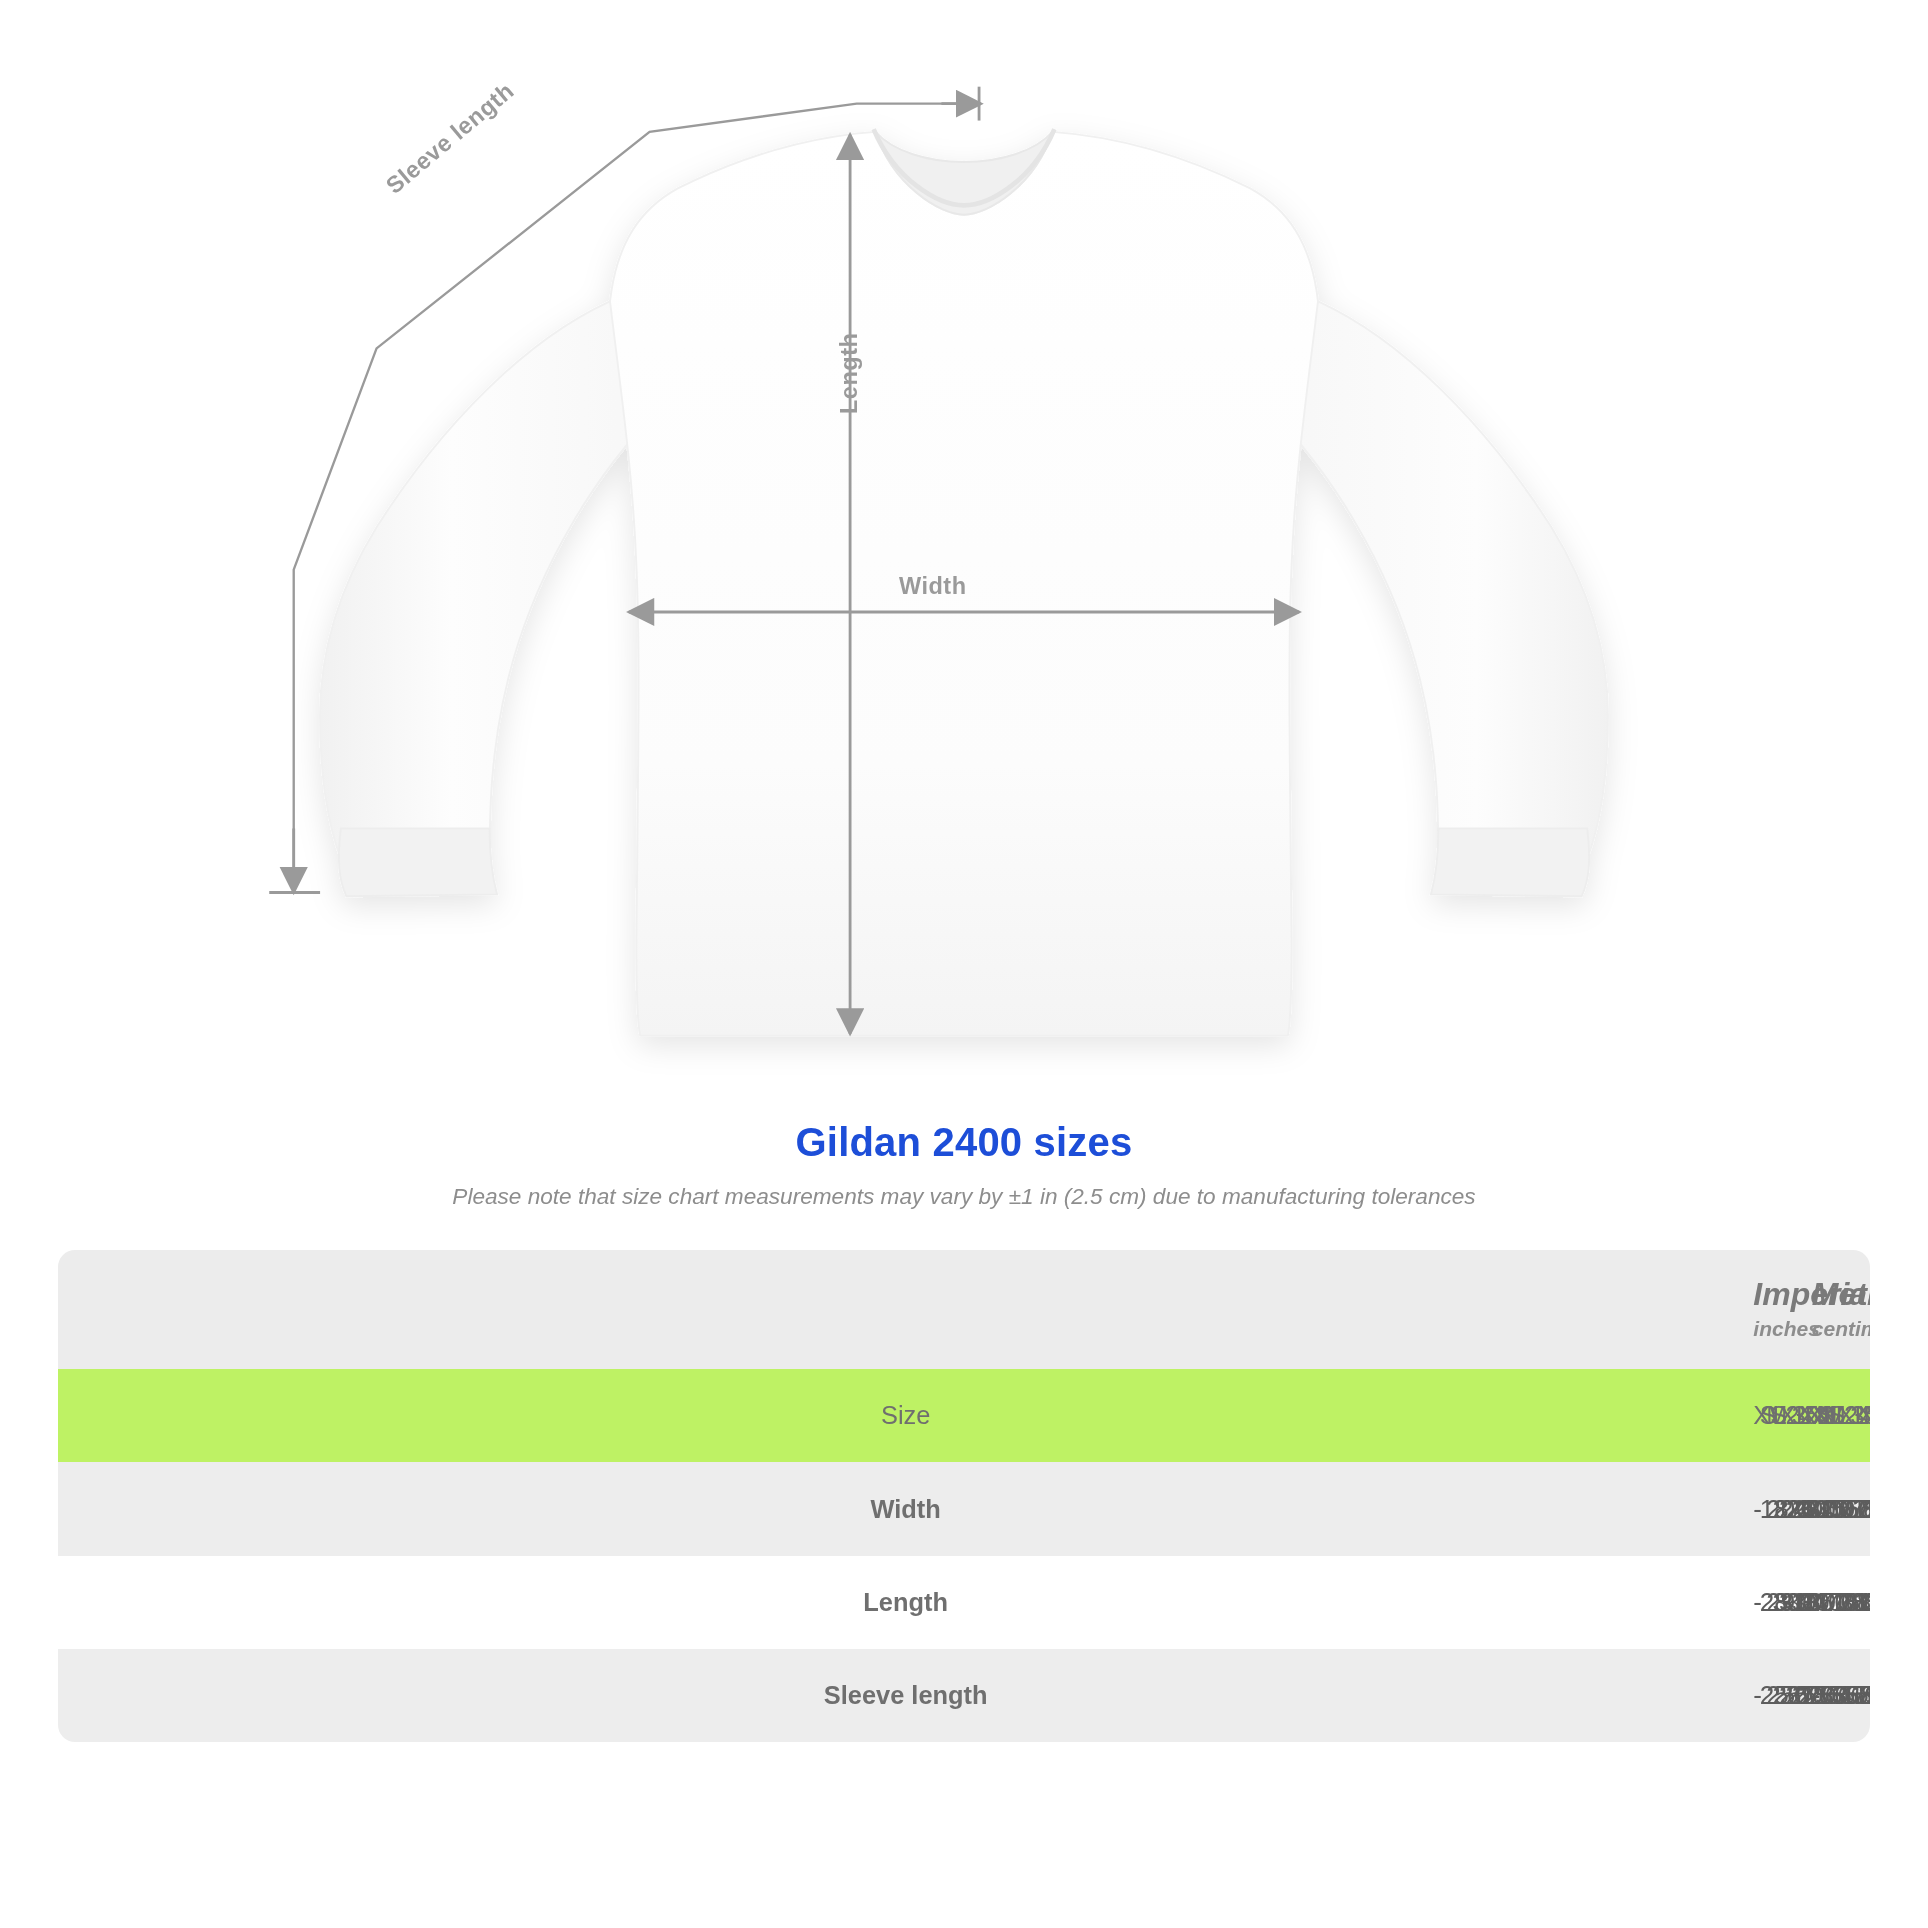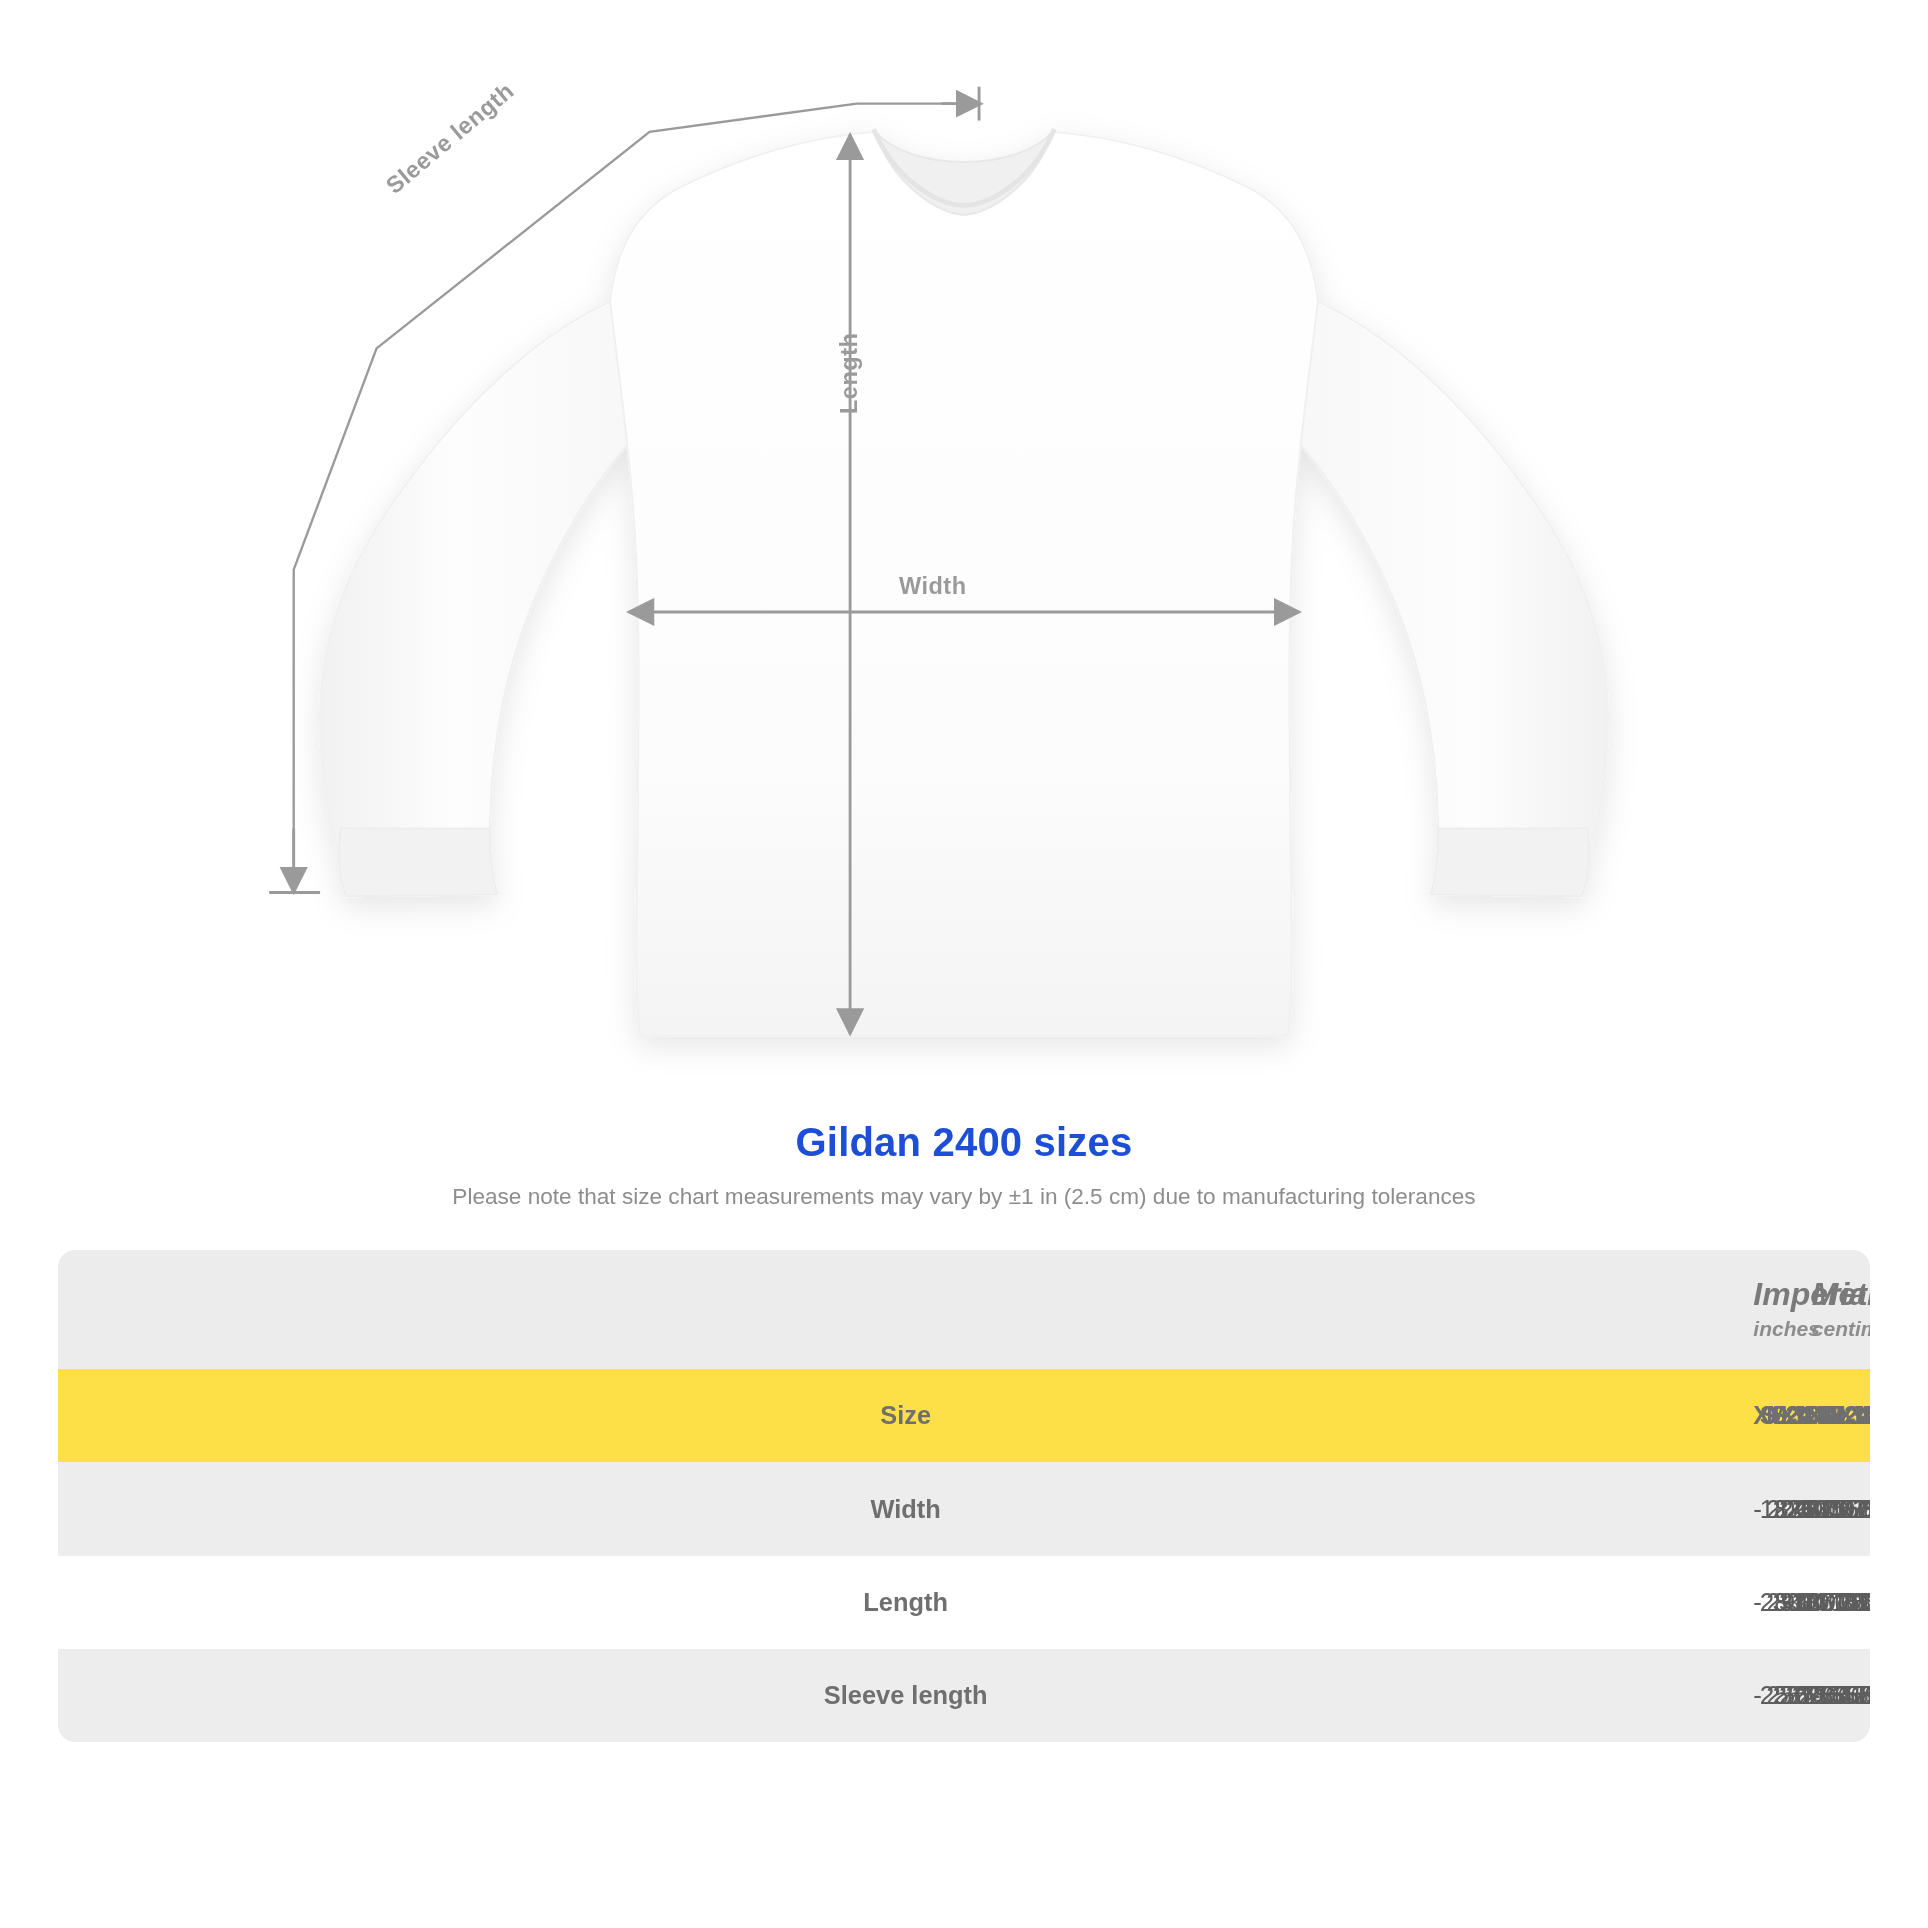--- a/index.html
+++ b/index.html
@@ -62,20 +62,21 @@
   }
   .chart-title {
     font-size: 40px;
     font-weight: bold;
     color: #1d4ed8;
     margin: 0 0 19px 0;
     letter-spacing: 0.2px;
   }
   .chart-note {
     font-size: 22.6px;
+    font-style: italic;
     color: #8d8d8d;
     margin: 0;
   }
 
   
   .table-wrap {
     margin: 40px 58px 0 58px;
     border-radius: 17px;
     overflow: hidden;
   }
@@ -102,24 +103,24 @@
     line-height: 1.15;
   }
   .unit-sub {
     font-size: 21px;
     font-style: italic;
     color: #8d8d8d;
     display: block;
     margin-top: 3.8px;
   }
   .head-row th {
-    background: #fde047;
+    background: #bef264;
     color: #6f6f6f;
     font-size: 25.4px;
-    font-weight: bold;
+    font-weight: normal;
     padding: 32px 0;
     border-bottom: 0.9px solid #ededed;
   }
   .head-row th.rowlabel {
     font-size: 25.4px;
   }
   tbody tr td {
     font-size: 26px;
     color: #5d5d5d;
     padding: 31px 0;

